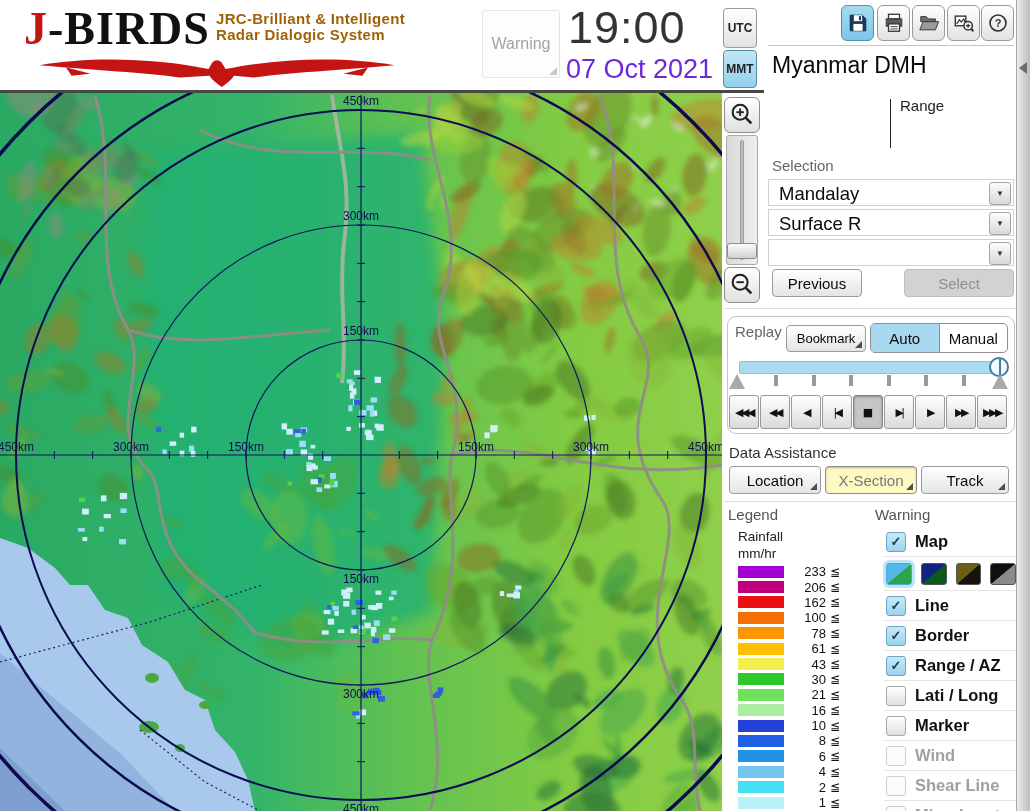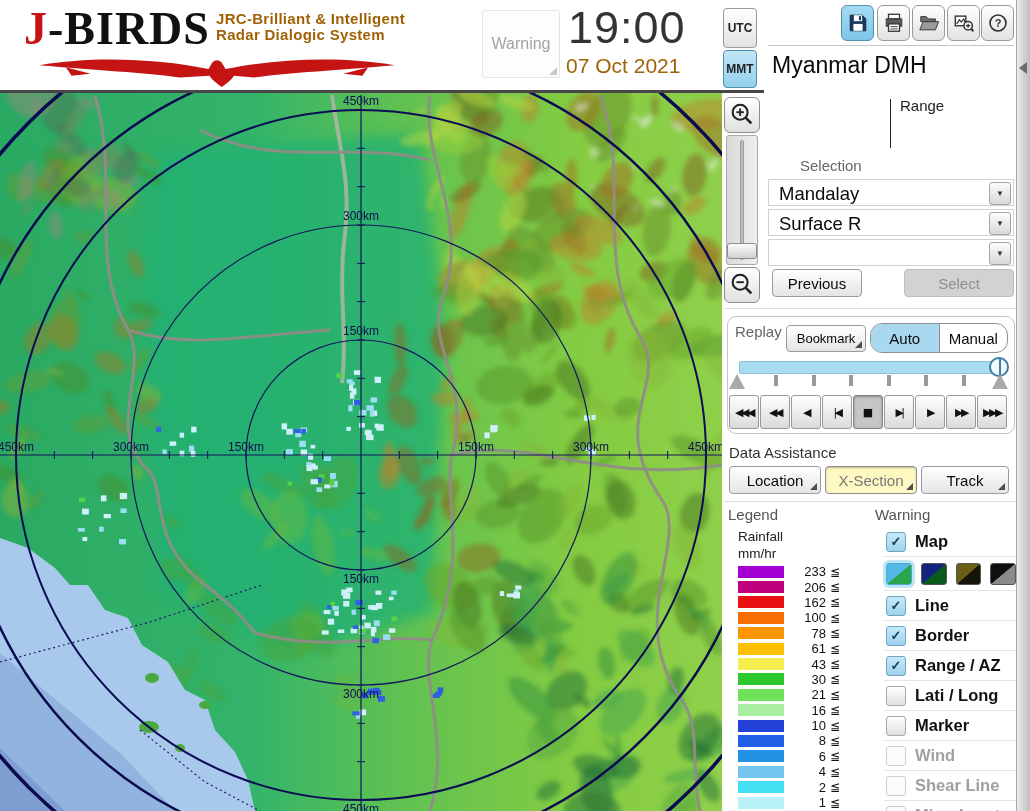--- a/index.html
+++ b/index.html
@@ -11,21 +11,21 @@
   .hdr-line{left:0;top:90px;width:764px;height:3px;background:#474747;}
   .icons-divider{left:768px;top:45px;width:246px;height:1px;background:#c6c6c6;}
   .logo{left:20px;top:2px;width:392px;height:88px;}
   .logo-title{position:absolute;left:4px;top:0px;font-family:"Liberation Serif",serif;font-weight:700;font-size:46px;color:#111;letter-spacing:1px;}
   .logo-title .j{color:#c41414;}
   .logo-sub{position:absolute;left:196px;top:9px;color:#a16207;font-weight:700;font-size:15px;line-height:16px;letter-spacing:.3px;}
   .eagle{position:absolute;left:8px;top:52px;width:378px;height:34px;}
   .warning-btn{left:482px;top:10px;width:78px;height:68px;background:#fdfdfd;border:1px solid #e3e3e3;border-radius:3px;color:#a3a3a3;font-size:16px;display:flex;align-items:center;justify-content:center;}
   .warning-btn::after{content:"";position:absolute;right:2px;bottom:2px;border-left:8px solid transparent;border-bottom:8px solid #c9c9c9;}
   .clock-time{left:568px;top:2px;font-size:45px;color:#333;letter-spacing:1px;}
-  .clock-date{left:566px;top:54px;font-size:21px;color:#a16207;}
+  .clock-date{left:566px;top:54px;font-size:27px;color:#6d28d9;}
   .tz-btn{width:34px;display:flex;align-items:center;justify-content:center;font-size:12px;font-weight:700;border:1px solid #9a9a9a;border-radius:4px;background:linear-gradient(#fff,#e2e2e2);color:#222;}
   #utc{left:723px;top:8px;height:40px;}
   #mmt{left:723px;top:50px;height:38px;background:linear-gradient(#c2e6f6,#94d0ec);border-color:#4f90b0;}
   .tool-btn{top:5px;width:33px;height:36px;border:1px solid #999;border-radius:6px;background:linear-gradient(#fff,#e2e2e2);display:flex;align-items:center;justify-content:center;}
   .tool-btn.blue{background:linear-gradient(#a5dbf2,#7cc6e8);border-color:#4f90b0;}
   .tool-btn svg{width:22px;height:22px;}
 
   
   .map-wrap{left:0;top:93px;width:722px;height:718px;background:#2aa963;}
   .map-wrap svg{display:block;}
@@ -37,33 +37,33 @@
   .zgroove{left:740px;top:140px;width:4px;height:120px;background:#bdbdbd;border:1px solid #9a9a9a;border-radius:2px;}
   .ztrack{left:726px;top:135px;width:32px;height:130px;background:linear-gradient(to right,#d9d9d9,#efefef);border:1px solid #aaa;border-radius:3px;}
   .zhandle{left:727px;top:243px;width:30px;height:16px;background:linear-gradient(#fdfdfd,#cfcfcf);border:1px solid #8d8d8d;border-radius:3px;}
 
   
   .station{left:772px;top:52px;width:240px;font-size:23px;color:#0a0a0a;}
   .range-box{left:768px;top:95px;width:246px;height:56px;background:#fff;}
   .range-divider{left:890px;top:99px;width:1px;height:49px;background:#222;}
   .range-label{left:900px;top:97px;font-size:15px;color:#222;}
   .range-value{left:890px;top:114px;width:120px;text-align:right;font-size:25px;color:#0a0a0a;}
-  .sel-label{left:772px;top:157px;font-size:15px;color:#666;margin-left:28px;}
+  .sel-label{left:772px;top:157px;font-size:15px;color:#666;}
   .dd{left:768px;width:246px;height:27px;background:#fff;border:1px solid #d2d2d2;}
   .dd-text{position:absolute;left:10px;top:3px;font-size:18.5px;color:#0a0a0a;}
   .dd-btn{position:absolute;right:2px;top:2px;width:20px;height:21px;border:1px solid #a5a5a5;border-radius:3px;background:linear-gradient(#fcfcfc,#d9d9d9);font-size:8px;color:#333;display:flex;align-items:center;justify-content:center;}
   .btn{display:flex;align-items:center;justify-content:center;background:linear-gradient(#fff,#e4e4e4);border:1px solid #9b9b9b;border-radius:4px;font-size:15px;color:#0a0a0a;}
   .btn.disabled{background:#d2d2d2;border-color:#bdbdbd;color:#8f8f8f;}
   .btn.pressed{background:#fef9c3;border-color:#8e8e8e;color:#777;box-shadow:inset 0 1px 2px rgba(0,0,0,.25);}
   .corner::after{content:"";position:absolute;right:3px;bottom:3px;border-left:7px solid transparent;border-bottom:7px solid #4d4d4d;}
   .divider{background:#dcdcdc;height:1px;}
 
   .replay-box{left:727px;top:316px;width:288px;height:118px;border:1px solid #c4c4c4;border-radius:9px;}
   .replay-label{left:735px;top:323px;font-size:15px;color:#666;}
-  .seg{left:870px;top:323px;width:138px;height:30px;border:1px solid #8f8f8f;border-radius:12px;overflow:hidden;display:flex;background:#fff;}
+  .seg{left:870px;top:323px;width:138px;height:30px;border:1px solid #8f8f8f;border-radius:5px;overflow:hidden;display:flex;background:#fff;}
   .seg div{flex:1;display:flex;align-items:center;justify-content:center;font-size:15px;color:#0a0a0a;}
   .seg .on{background:#a9d9f0;border-right:1px solid #8f8f8f;}
   .strack{left:739px;top:361px;width:268px;height:13px;background:#a8dcf0;border:1px solid #8cbfd8;border-radius:2px;}
   .shandle{left:989px;top:357px;width:20px;height:20px;border:2px solid #3f7da2;border-radius:50%;background:#f4fbff;}
   .shandle::after{content:"";position:absolute;left:8px;top:0;width:2px;height:16px;background:#3f7da2;}
   .mtri{width:0;height:0;border-left:8px solid transparent;border-right:8px solid transparent;border-bottom:15px solid #a9a9a9;}
   .mtri.l{left:729px;top:374px;} .mtri.r{left:992px;top:374px;}
   .stick{top:375px;width:4px;height:11px;background:#9a9a9a;}
   .playback{left:729px;top:395px;width:280px;display:flex;gap:1px;}
   .pbtn{width:30px;height:34px;border:1px solid #9a9a9a;border-radius:3px;background:linear-gradient(#fff,#dadada);font-size:11px;letter-spacing:-2.5px;color:#111;display:flex;align-items:center;justify-content:center;padding:0;font-family:"DejaVu Sans",sans-serif;}

